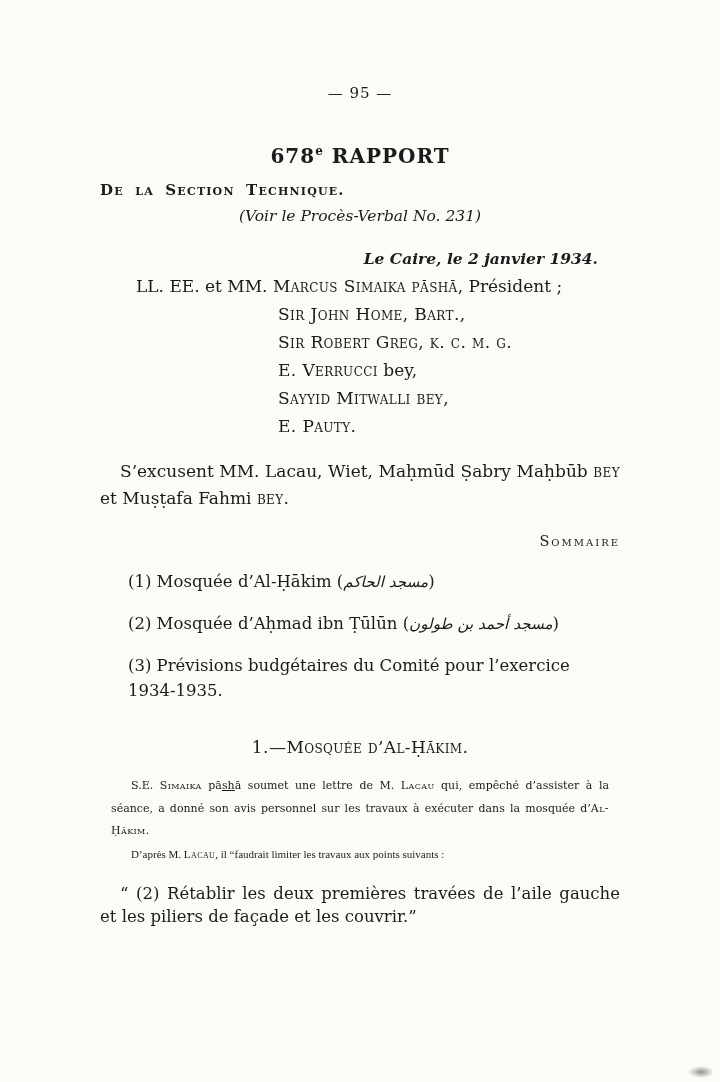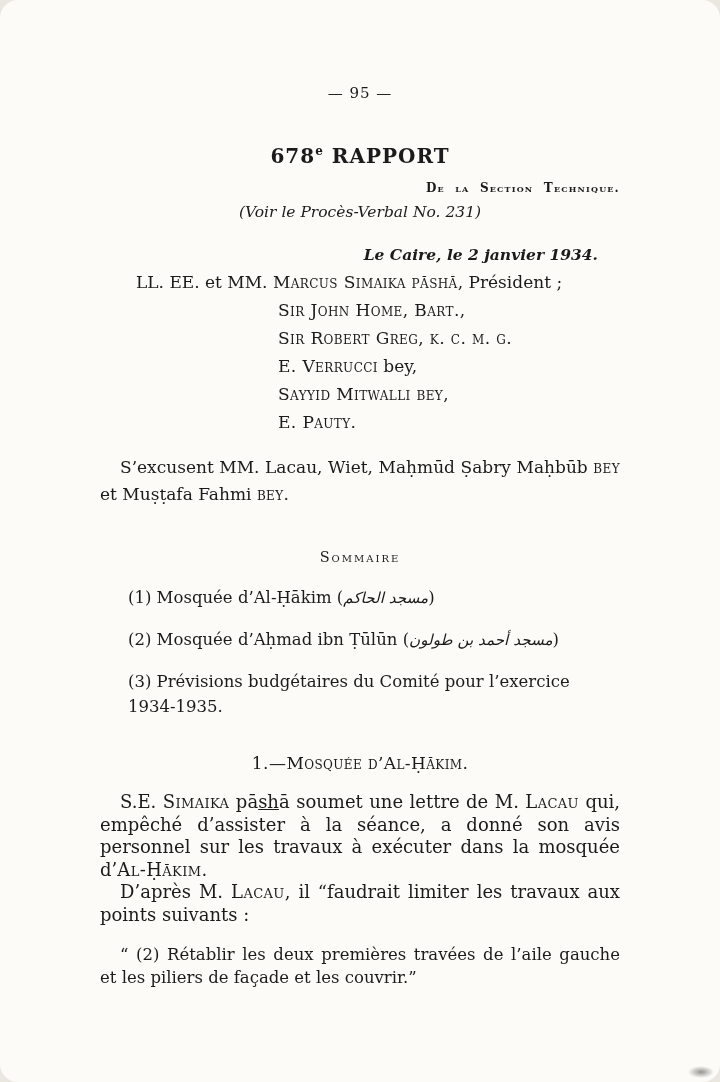--- a/index.html
+++ b/index.html
@@ -7,21 +7,20 @@
     position: relative;
     width: 720px;
     height: 1082px;
     margin: 0 auto;
     background: #fcfbf7;
     color: #1b1b1b;
     font-family: "DejaVu Serif", "Liberation Serif", serif;
     box-sizing: border-box;
     padding: 84px 100px 0 100px;
     overflow: hidden;
-    border-radius: 18px;
   }
   
   .page::after {
     content: "";
     position: absolute;
     right: 6px;
     bottom: 4px;
     width: 26px;
     height: 12px;
     border-radius: 50%;
@@ -32,22 +31,22 @@
 
   .title {
     margin: 42px 0 0;
     text-align: center;
     font-size: 20px;
     font-weight: bold;
     letter-spacing: 1px;
   }
   .subtitle {
     margin: 13px 0 0;
-    text-align: right;
-    font-size: 12px;
+    text-align: left;
+    font-size: 15px;
     font-weight: bold;
     font-variant: small-caps;
     letter-spacing: 1.2px;
     word-spacing: 5px;
   }
   .reference {
     margin: 8px 0 0;
     text-align: center;
     font-style: italic;
     font-size: 15.5px;
@@ -65,46 +64,46 @@
   .member { margin: 0 0 0 178px; font-size: 17px; line-height: 28px; }
   .excused {
     margin: 18px 0 0;
     font-size: 17px;
     line-height: 26.5px;
     text-indent: 20px;
     text-align: justify;
   }
 
   .sommaire {
-    margin: 42px 0 0;
-    text-align: center;
+    margin: 22px 0 0;
+    text-align: right;
     font-size: 14.5px;
     font-weight: normal;
     font-variant: small-caps;
     letter-spacing: 2px;
   }
   .summary-item { margin: 16px 0 0 28px; font-size: 16.5px; line-height: 25px; }
   .summary-item.first { margin-top: 20px; }
 
   .section-heading {
     margin: 34px 0 0;
     text-align: center;
     font-size: 17px;
     font-weight: normal;
     letter-spacing: 0.5px;
   }
 
   .body-para {
-    margin: 18px 0 0;
-    font-size: 18px;
+    margin: 18px 11px 0;
+    font-size: 11px;
     line-height: 22.5px;
     text-align: justify;
     text-indent: 20px;
   }
-  .body-para.cont { margin-top: 0; }
+  .body-para.cont { margin-top: 0; font-family: Liberation Serif, serif; }
   .quote-line { margin: 22px 0 0; font-size: 16.5px; line-height: 22.5px; text-indent: 20px; }
   .quote-para {
     margin: 18px 0 0;
     font-size: 16.5px;
     line-height: 22.5px;
     text-align: justify;
     text-indent: 20px;
   }
 
   

